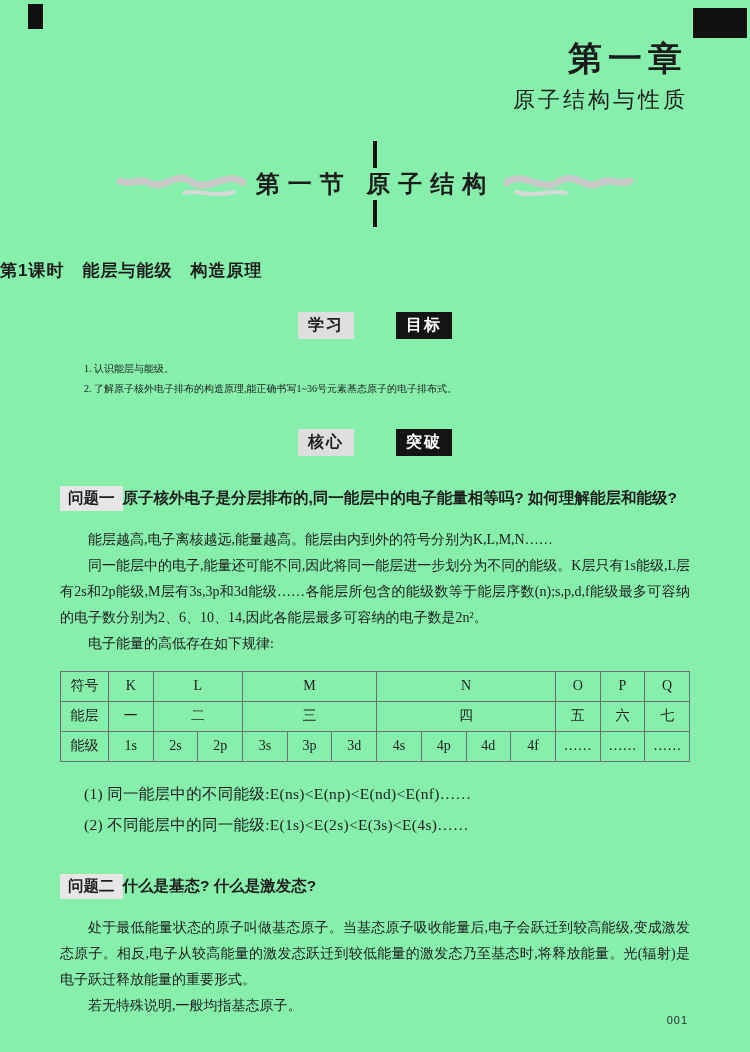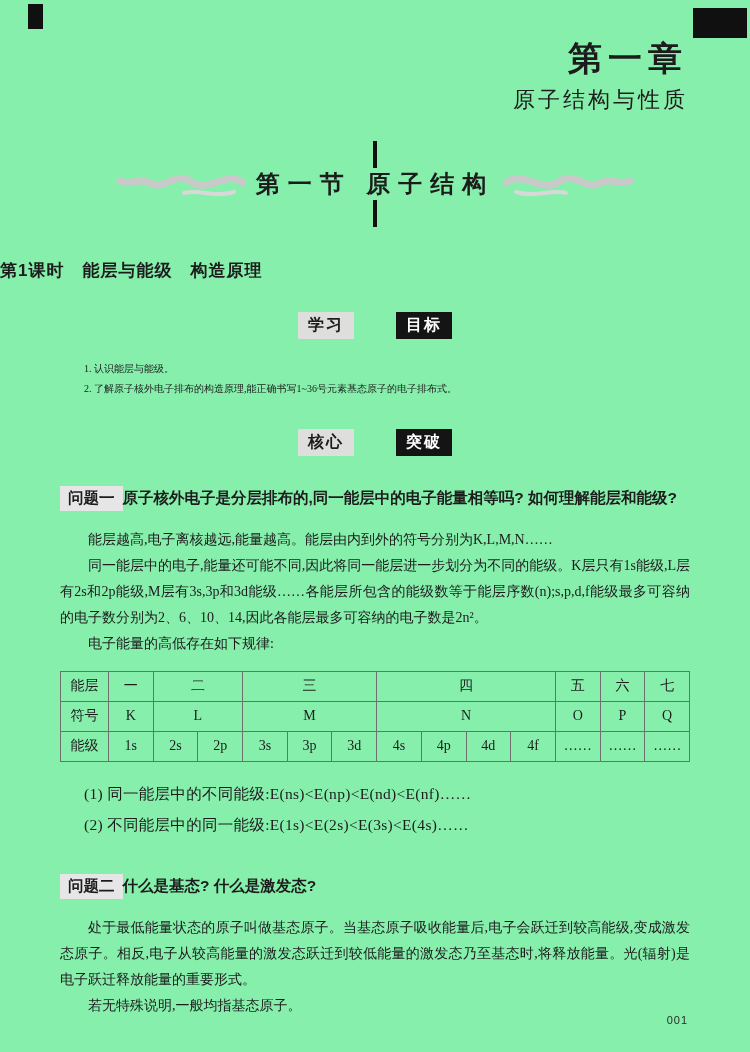--- a/index.html
+++ b/index.html
@@ -129,38 +129,38 @@
         <col>
         <col>
         <col>
         <col>
         <col>
         <col>
         <col>
     </colgroup>
     <tbody>
       <tr>
+        <td class="lbl">符号</td>
+        <td>K</td>
+        <td colspan="2">L</td>
+        <td colspan="3">M</td>
+        <td colspan="4">N</td>
+        <td>O</td>
+        <td>P</td>
+        <td>Q</td>
+      </tr>
+      <tr>
         <td class="lbl">能层</td>
         <td>一</td>
         <td colspan="2">二</td>
         <td colspan="3">三</td>
         <td colspan="4">四</td>
         <td>五</td>
         <td>六</td>
         <td>七</td>
-      </tr>
-      <tr>
-        <td class="lbl">符号</td>
-        <td>K</td>
-        <td colspan="2">L</td>
-        <td colspan="3">M</td>
-        <td colspan="4">N</td>
-        <td>O</td>
-        <td>P</td>
-        <td>Q</td>
       </tr>
       <tr>
         <td class="lbl">能级</td>
         <td>1s</td>
         <td>2s</td>
         <td>2p</td>
         <td>3s</td>
         <td>3p</td>
         <td>3d</td>
         <td>4s</td>

